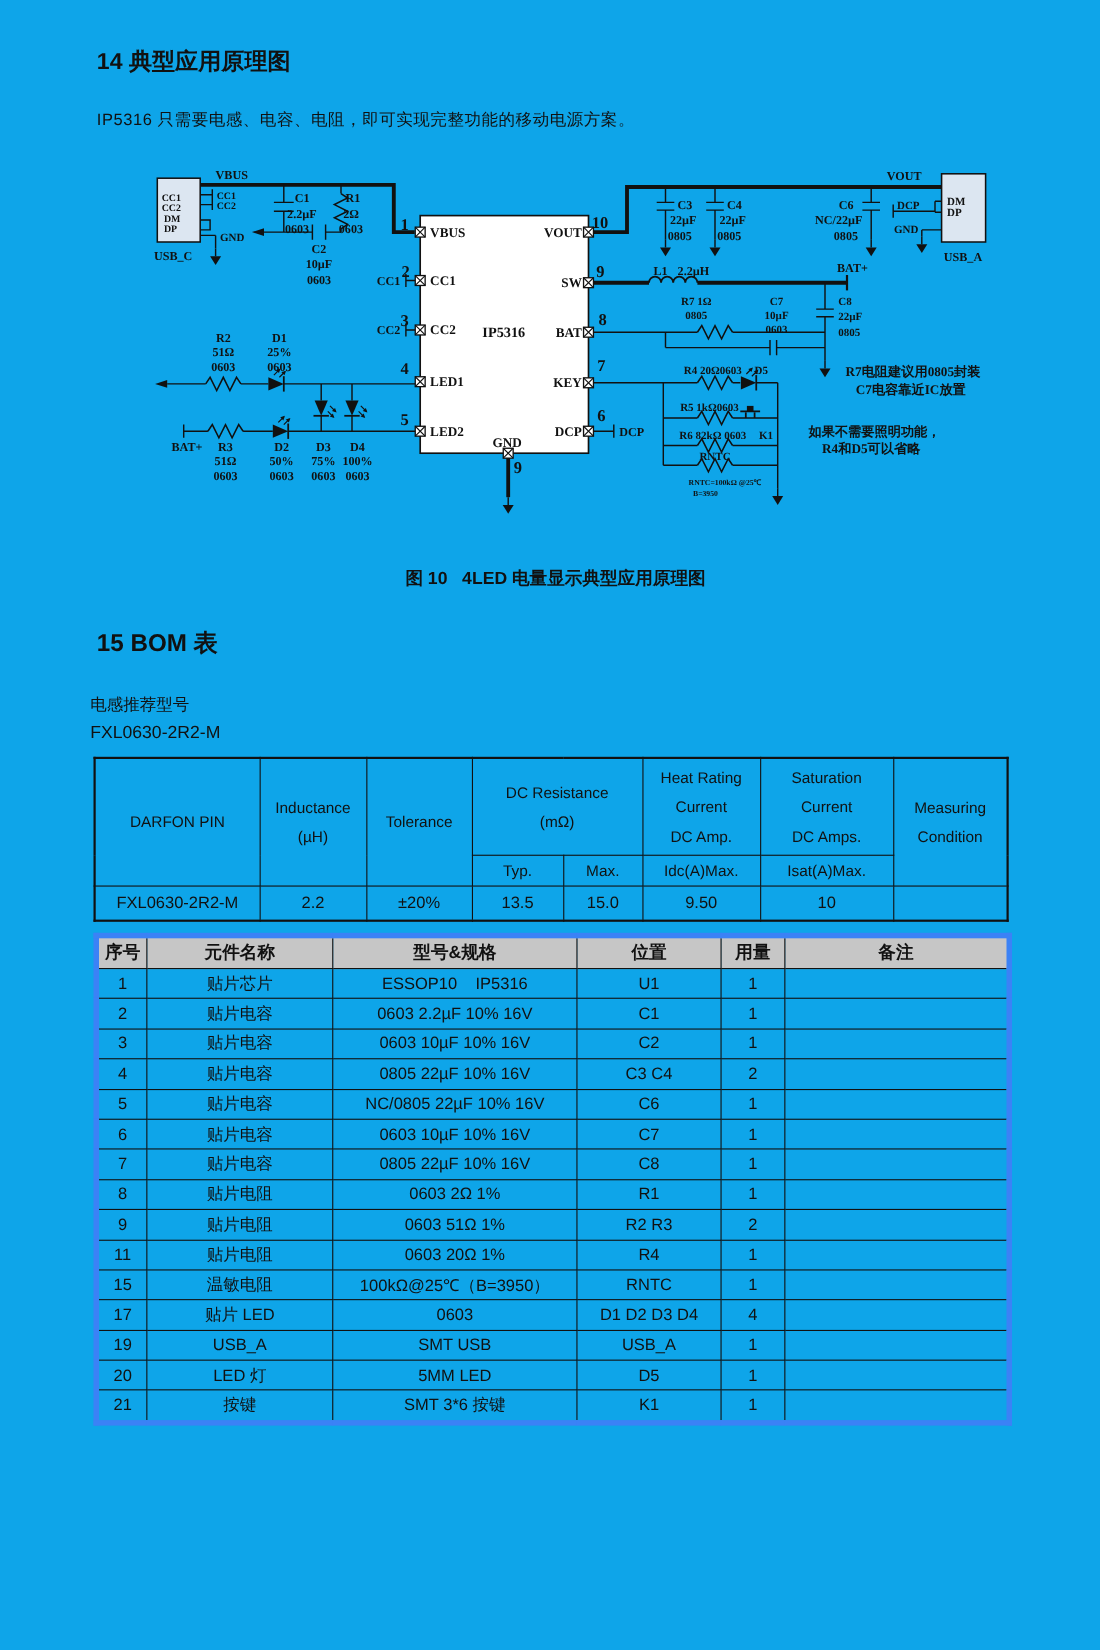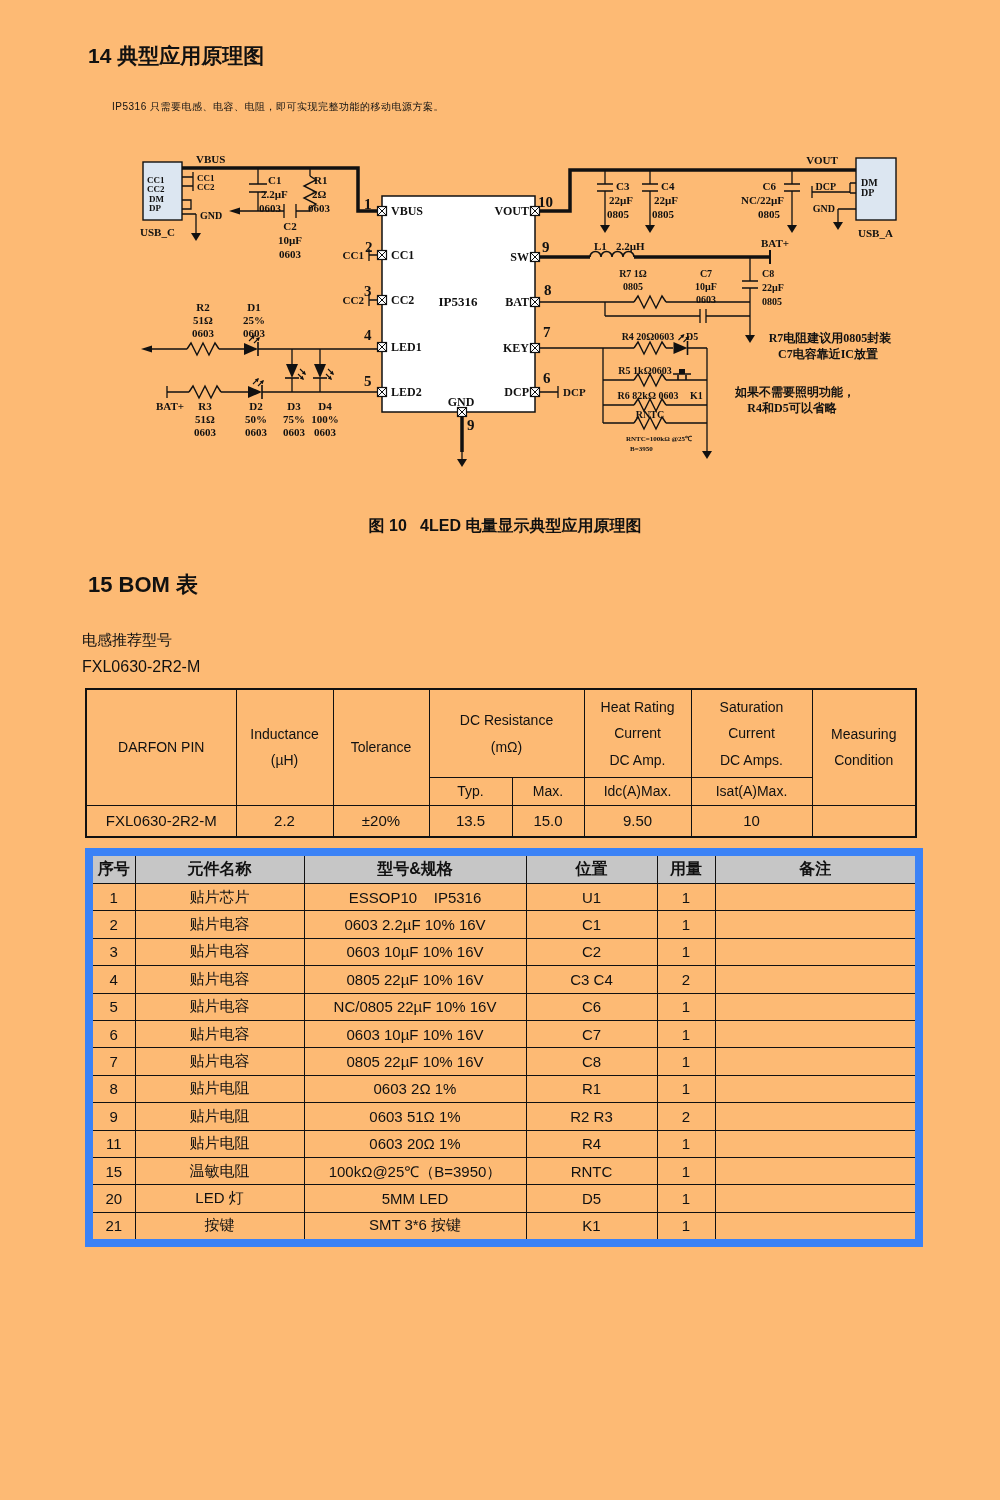--- a/index.html
+++ b/index.html
@@ -1,33 +1,33 @@
 <!DOCTYPE html>
 <html><head>
 <meta charset="utf-8">
 <style>
   html,body{margin:0;padding:0}
   body{width:1000px;height:1500px;background:#fff;font-family:"Liberation Sans",sans-serif;color:#111}
-  .pg{position:relative;width:1000px;height:1500px;overflow:hidden;background:#fdba74}
+  .pg{position:relative;width:1000px;height:1500px;overflow:hidden;background:#0ea5e9}
   .abs{position:absolute}
   .h14{left:88px;top:42px;font-size:21px;font-weight:bold}
-  .intro{left:112px;top:100px;font-size:10px;letter-spacing:.5px}
+  .intro{left:88px;top:100px;font-size:15px;letter-spacing:.5px}
   .cap{left:0;top:516px;width:1010px;text-align:center;font-size:16px;font-weight:bold;white-space:pre}
   .h15{left:88px;top:570px;font-size:22px;font-weight:bold}
   .indhead{left:82px;top:631px;font-size:15px}
   .indmodel{left:82px;top:658px;font-size:16px}
   table{border-collapse:collapse;table-layout:fixed}
   .ind{left:85px;top:688px;width:830px;border:2px solid #111}
   .ind th,.ind td{border:1px solid #111;text-align:center;vertical-align:middle;white-space:pre-line;font-weight:normal;padding:0}
   .ind th{font-size:14px;line-height:1.9}
   .ind td{font-size:15px}
   .r1 th{height:87px}
   .r2 th{height:26px}
   .r3 td{height:30px}
-  .bom{left:85px;top:848px;width:830px;border:8px solid #3b82f6}
+  .bom{left:85px;top:848px;width:830px;border:5px solid #3b82f6}
   .bom th,.bom td{border:1px solid #111;text-align:center;vertical-align:middle;padding:0;white-space:pre-wrap}
   .bom th{background:#c6c6c6;font-size:16px;font-weight:bold;height:27px}
   .bom td{font-size:15px;height:26.4px}
   svg text{font-family:"Liberation Serif",serif;font-weight:bold;fill:#111}
 </style>
 </head>
 <body>
 
 <div class="pg">
 
@@ -437,20 +437,36 @@
         </tr>
         <tr>
           <td>15</td>
           <td>温敏电阻</td>
           <td>100kΩ@25℃（B=3950）</td>
           <td>RNTC</td>
           <td>1</td>
           <td></td>
         </tr>
         <tr>
+          <td>17</td>
+          <td>贴片 LED</td>
+          <td>0603</td>
+          <td>D1 D2 D3 D4</td>
+          <td>4</td>
+          <td></td>
+        </tr>
+        <tr>
+          <td>19</td>
+          <td>USB_A</td>
+          <td>SMT USB</td>
+          <td>USB_A</td>
+          <td>1</td>
+          <td></td>
+        </tr>
+        <tr>
           <td>20</td>
           <td>LED 灯</td>
           <td>5MM LED</td>
           <td>D5</td>
           <td>1</td>
           <td></td>
         </tr>
         <tr>
           <td>21</td>
           <td>按键</td>

